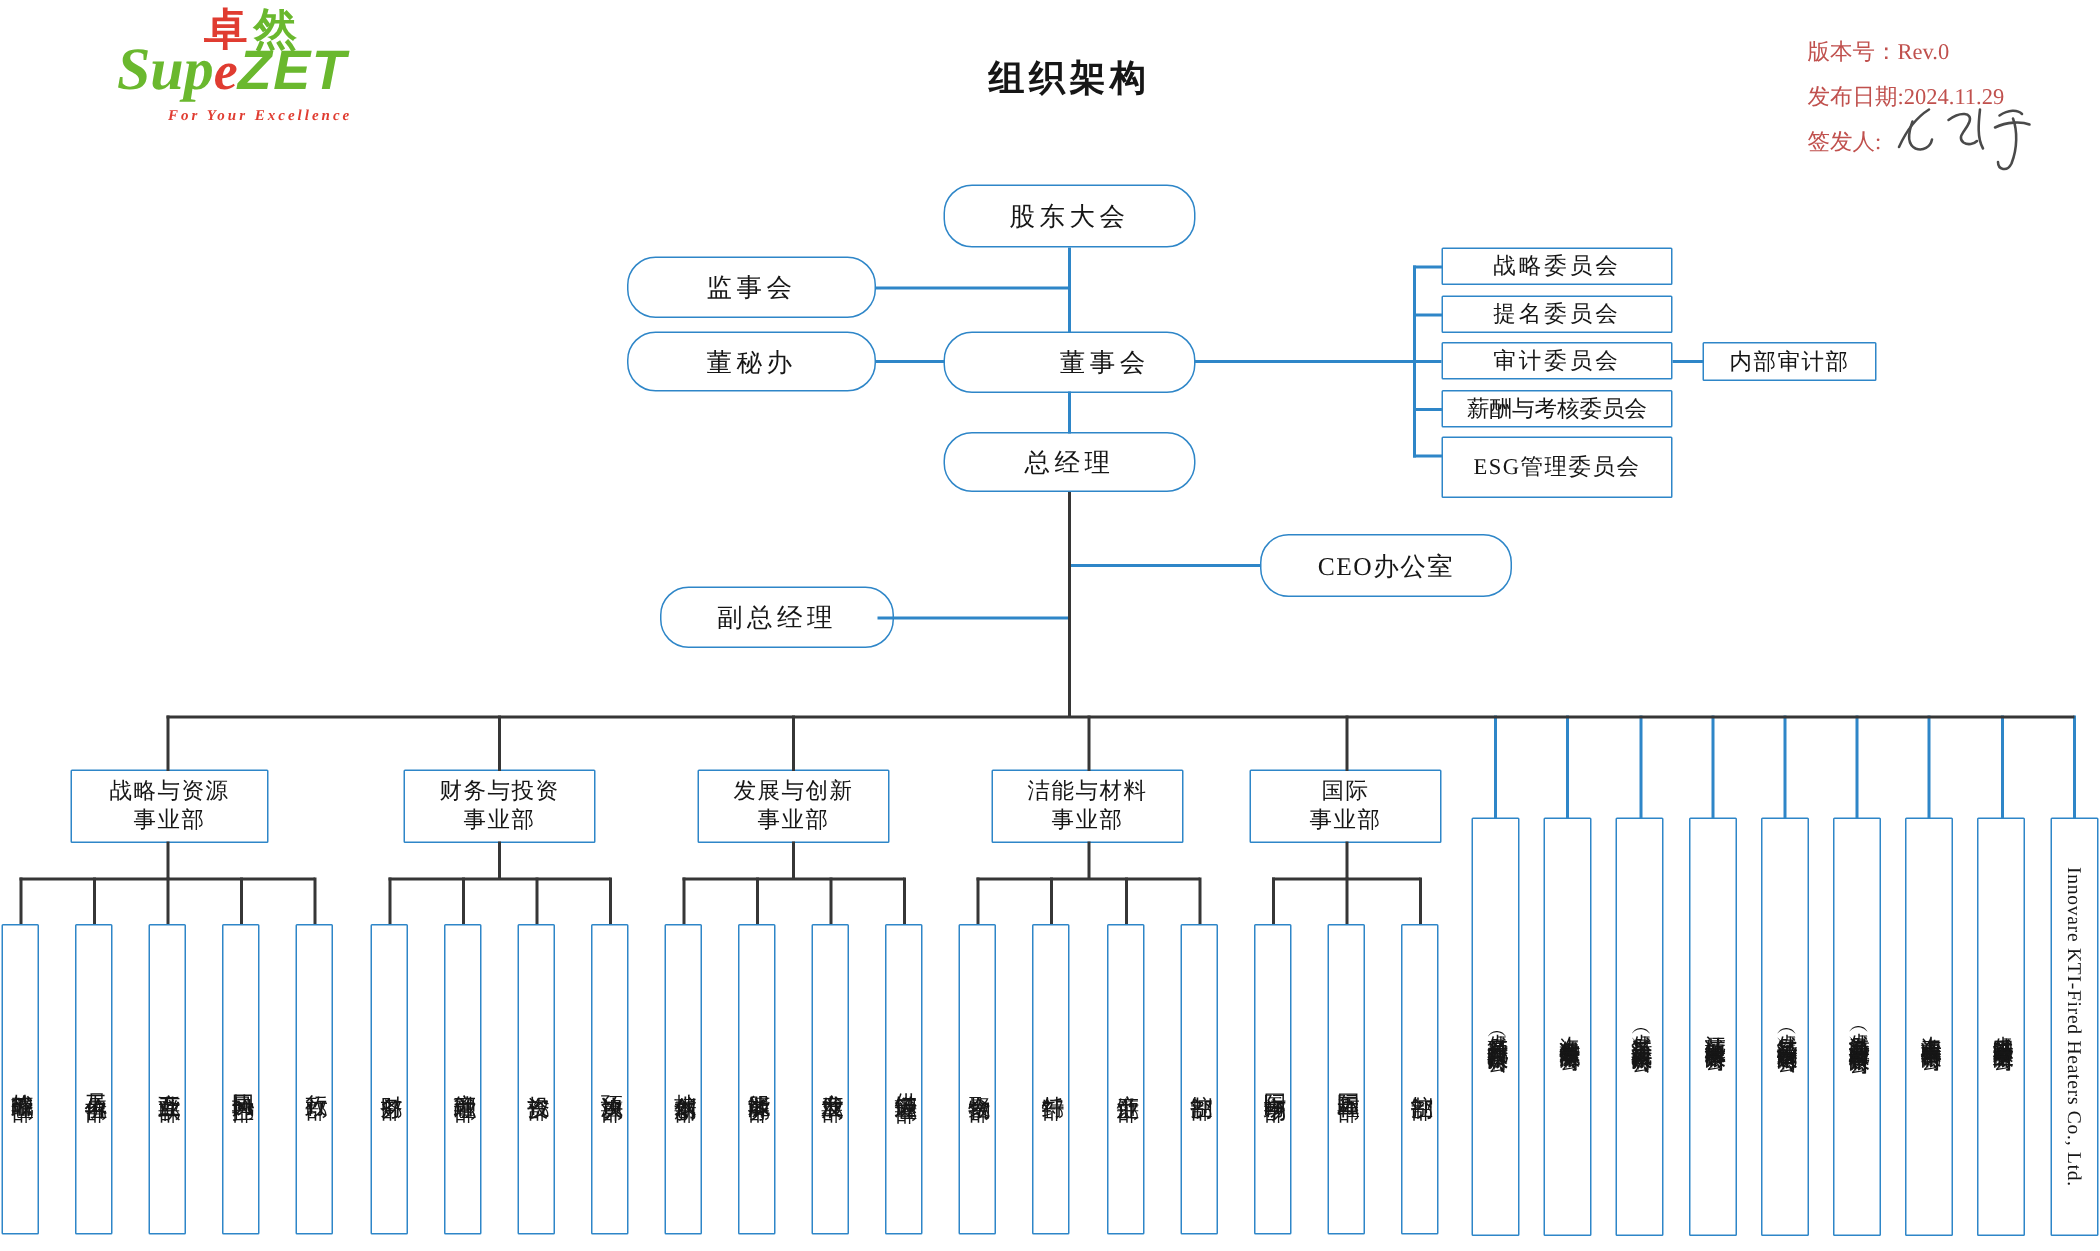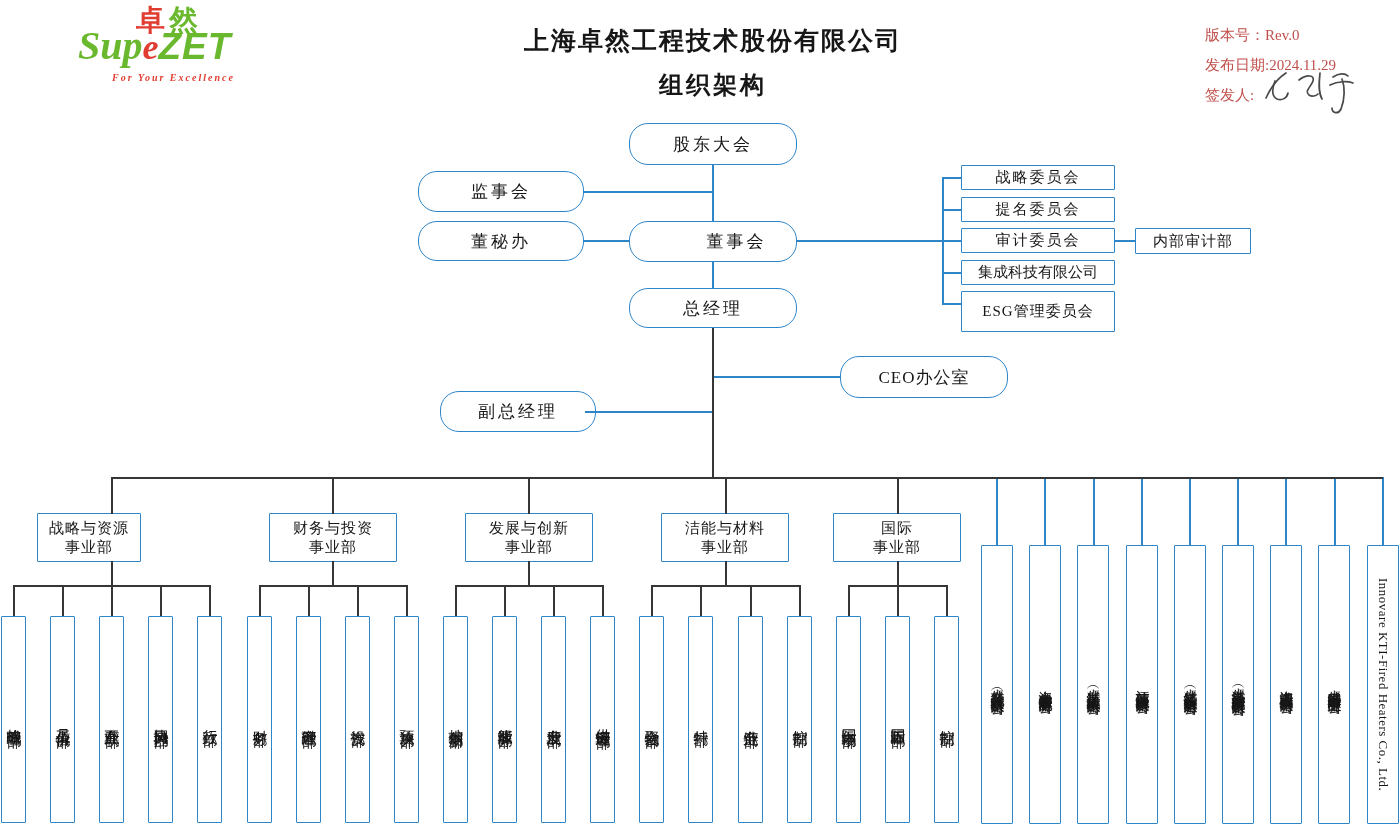--- a/index.html
+++ b/index.html
@@ -52,21 +52,20 @@
 
 <div class="stage">
 
   <div class="logo">
     <div class="logo-cn"><span class="cr">卓</span><span class="cg">然</span></div>
     <div class="logo-latin"><span class="g">Sup</span><span class="r">e</span><span class="z">ZET</span></div>
     <div class="logo-tag">For Your Excellence</div>
   </div>
 
   <div class="title">
-    <div class="t1">上海卓然工程技术股份有限公司</div>
     <div class="t2">组织架构</div>
   </div>
 
   <div class="meta">
     <div>版本号：Rev.0</div>
     <div>发布日期:2024.11.29</div>
     <div>签发人:</div>
   </div>
   <svg class="sig" width="96" height="50" viewBox="0 0 96 50">
     <g fill="none" stroke="#4a4a4a" stroke-width="1.7" stroke-linecap="round">
@@ -105,30 +104,30 @@
   <div class="box b15" style="left:961px;top:165px;width:154px;height:25px;">
       <span>战略委员会</span>
     </div>
   <div class="box b15" style="left:961px;top:197px;width:154px;height:25px;">
       <span>提名委员会</span>
     </div>
   <div class="box b15" style="left:961px;top:228px;width:154px;height:25px;">
       <span>审计委员会</span>
     </div>
   <div class="box b15t" style="left:961px;top:260px;width:154px;height:25px;">
-      <span>集成科技有限公司</span>
+      <span>薪酬与考核委员会</span>
     </div>
   <div class="box b15t" style="left:961px;top:291px;width:154px;height:41px;letter-spacing:1px;">
       <span>ESG管理委员会</span>
     </div>
   <div class="box b15t" style="left:1135px;top:228px;width:116px;height:26px;letter-spacing:1px;">
       <span>内部审计部</span>
     </div>
 
-  <div class="box" style="left:37px;top:513px;width:104px;height:49px;">
+  <div class="box" style="left:47px;top:513px;width:132px;height:49px;">
       <span class="div-label">战略与资源
 事业部</span>
     </div>
   <div class="box" style="left:269px;top:513px;width:128px;height:49px;">
       <span class="div-label">财务与投资
 事业部</span>
     </div>
   <div class="box" style="left:465px;top:513px;width:128px;height:49px;">
       <span class="div-label">发展与创新
 事业部</span>

